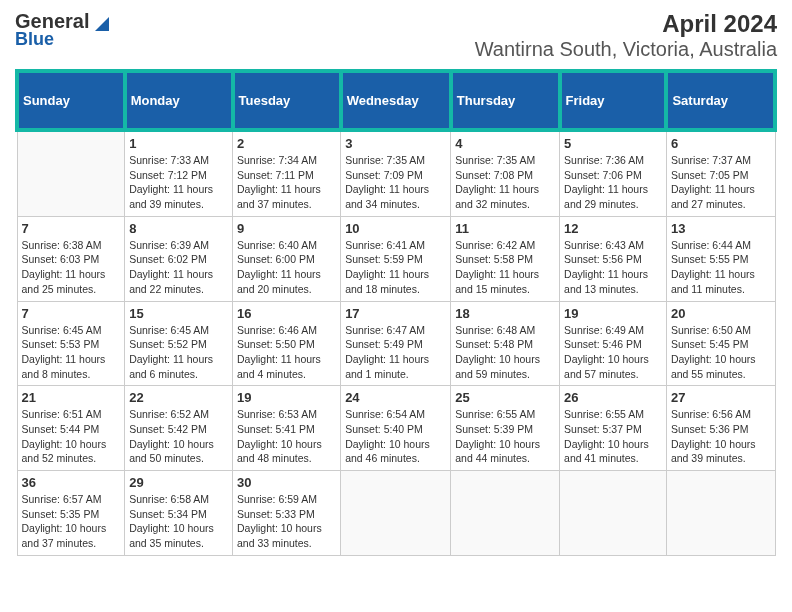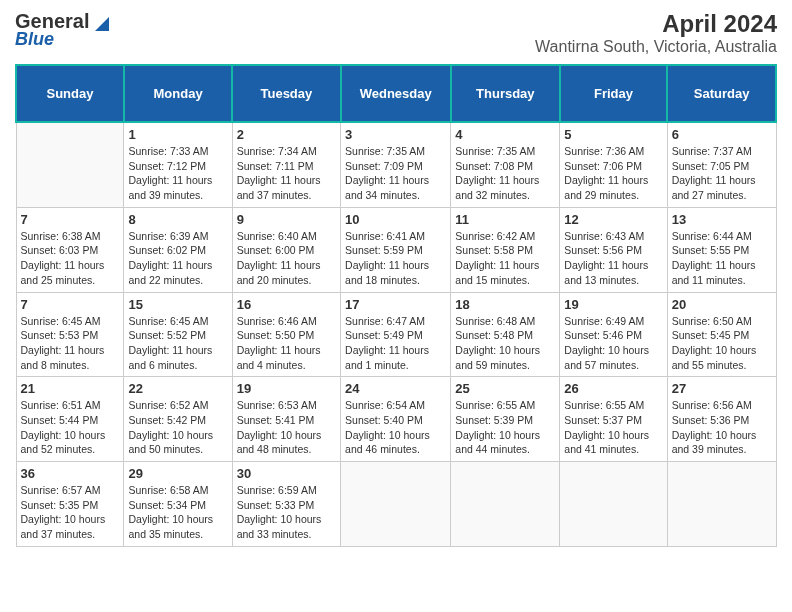--- a/index.html
+++ b/index.html
@@ -23,35 +23,35 @@
     }
     .title-area {
       text-align: right;
     }
     .main-title {
       font-size: 24px;
       font-weight: bold;
       color: #333;
     }
     .subtitle {
-      font-size: 16px;
+      font-size: 20px;
       color: #555;
     }
     .calendar {
       width: 100%;
       border-collapse: collapse;
       font-size: 11px;
     }
     .calendar th {
       background: #1a5fa8;
       color: #fff;
       padding: 20px 4px;
-      text-align: center;
+      text-align: left;
       font-size: 13px;
-      border: 2px solid #14b8a6;
+      border: 4px solid #14b8a6;
     }
     .calendar td {
       border: 1px solid #ccc;
       vertical-align: top;
       padding: 4px;
       height: 80px;
       width: 113px;
     }
     .day-number {
       font-weight: bold;
@@ -73,21 +73,21 @@
 <body>
 
 <div class="header-area">
   <div class="logo">
     <div style="display:flex; align-items:center;">
       <span style="font-size:20px; font-weight:bold; color:#333;">General</span>
       <svg width="18" height="18" viewBox="0 0 18 18" style="margin-left:2px;">
         <polygon points="4,18 18,4 18,18" fill="#1a5fa8"></polygon>
       </svg>
     </div>
-    <span style="font-size:18px; font-weight:bold; color:#1a5fa8; margin-top:-4px;font-style:italic;">Blue</span>
+    <span style="font-size:18px; font-weight:bold; color:#1a5fa8; margin-top:-4px;">Blue</span>
   </div>
   <div class="title-area">
     <div class="main-title">April 2024</div>
     <div class="subtitle">Wantirna South, Victoria, Australia</div>
   </div>
 </div>
 
 <table class="calendar">
   <thead>
     <tr>

